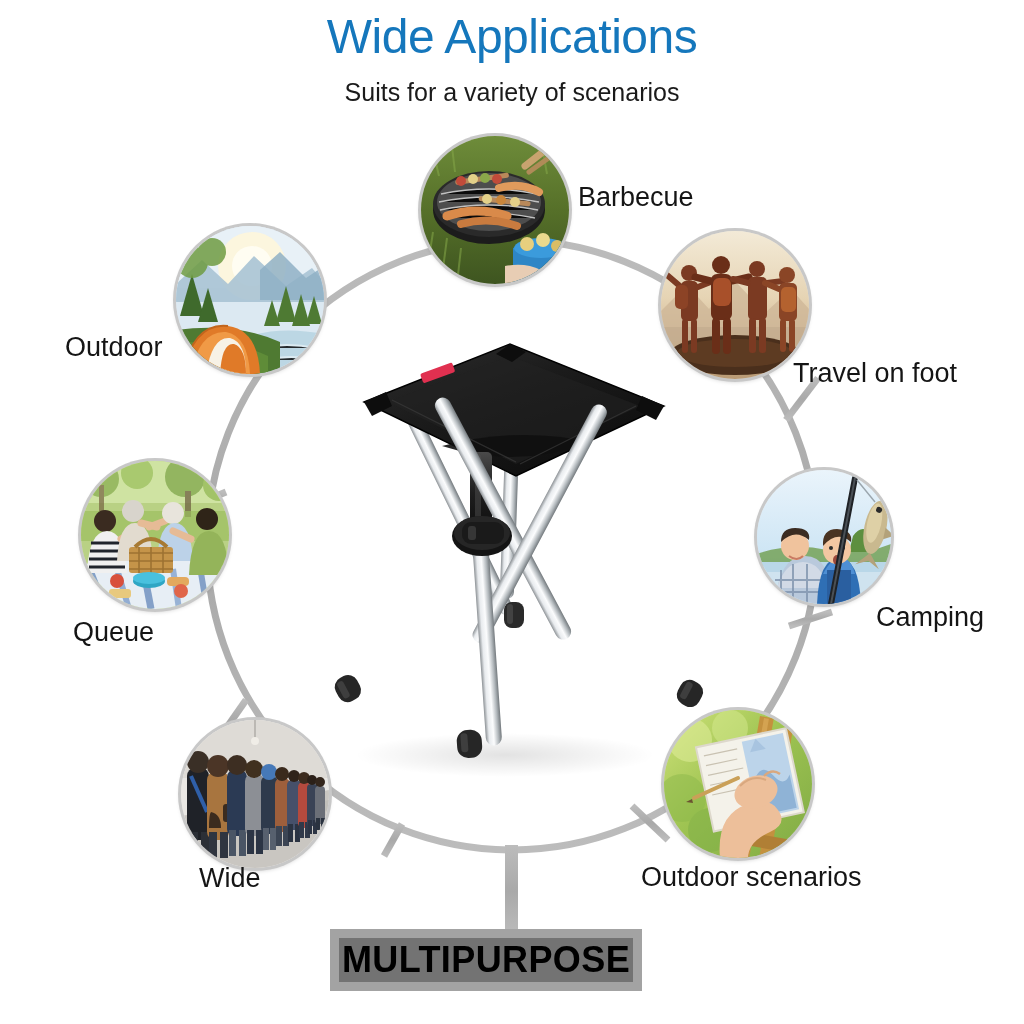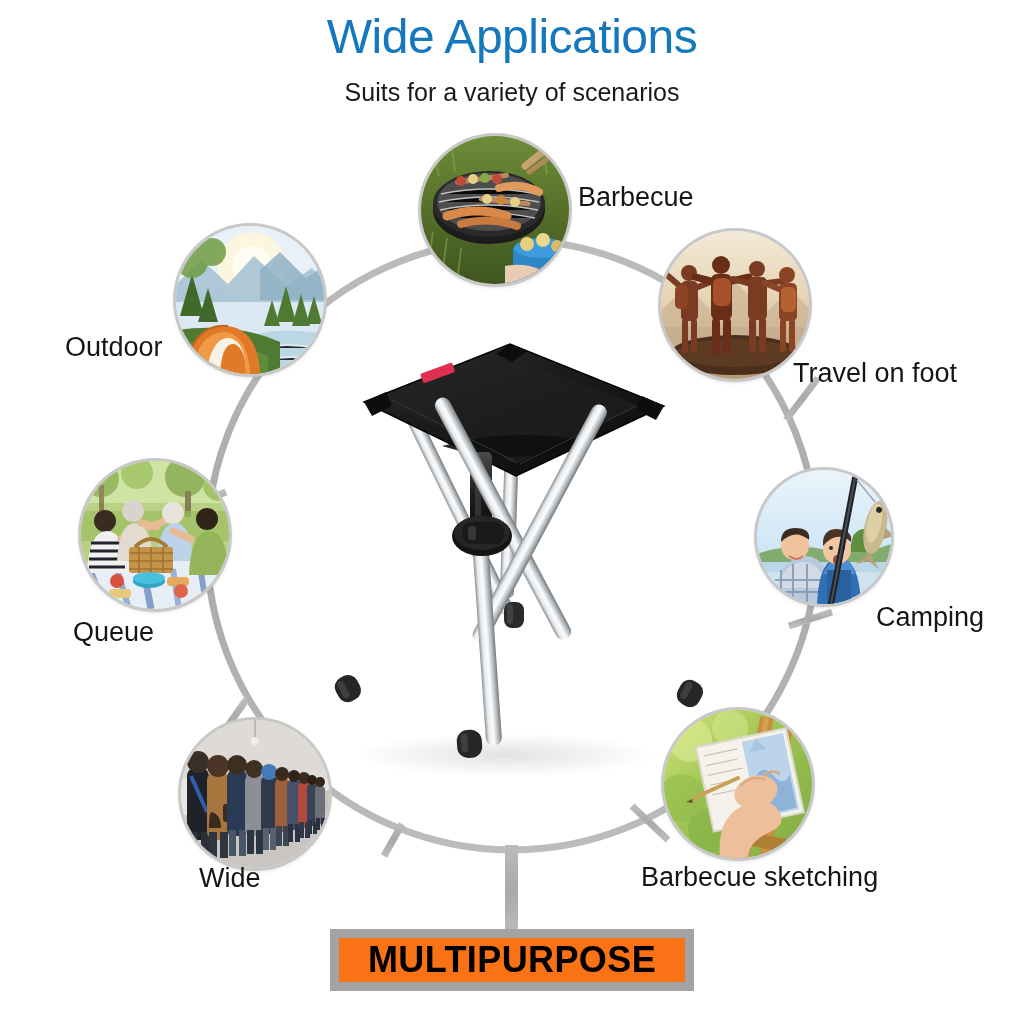--- a/index.html
+++ b/index.html
@@ -78,24 +78,24 @@
     color: #151515;
     line-height: 32px;
     white-space: nowrap;
   }
 
   
   .banner {
     position: absolute;
     left: 330px;
     top: 929px;
-    width: 364px;
+    width: 312px;
     height: 62px;
     border: 9px solid #a3a3a3;
-    background: #f97316;
+    background: #737373;
     box-sizing: border-box;
     display: flex;
     align-items: center;
     justify-content: center;
   }
   .banner-text {
     font-size: 36px;
     font-weight: bold;
     color: #000000;
     letter-spacing: 0.4px;
@@ -382,21 +382,21 @@
       <path d="M28 89 l-6 3 l7 1 z" fill="#6b5330"></path>
 
       <g fill="#edbf9a">
         <path d="M56 148 q-4 -44 28 -54 q22 -7 30 6 q10 14 -8 22 q-22 10 -22 26 l0 0 z"></path>
         <ellipse cx="92" cy="82" rx="22" ry="16" transform="rotate(-18 92 82)"></ellipse>
         <path d="M76 76 q12 -12 26 -6" stroke="#d9a87f" stroke-width="2" fill="none"></path>
       </g>
       <path d="M100 66 q8 -8 16 -2" stroke="#d9a87f" stroke-width="2.4" fill="none"></path>
     </svg>
   </div>
-  <div class="label" style="left:641px; top:861px;">Barbecue sketching</div>
+  <div class="label" style="left:641px; top:861px;">Outdoor scenarios</div>
 
   <div class="bubble" style="left:181px; top:720px; width:148px; height:148px;">
     <svg class="scene" viewBox="0 0 148 148">
       <rect x="0" y="0" width="148" height="148" fill="#e9e7e4"></rect>
       <rect x="0" y="0" width="148" height="58" fill="#dedbd6"></rect>
       <path d="M0 96 L148 70 L148 148 L0 148 Z" fill="#c9c6c1"></path>
       <path d="M0 104 L148 80 L148 90 L0 116 Z" fill="#bdbab5" opacity="0.6"></path>
 
       <path d="M74 0 L74 18" stroke="#b3b0ab" stroke-width="1.6"></path>
       <circle cx="74" cy="21" r="4" fill="#f0ede7"></circle>

